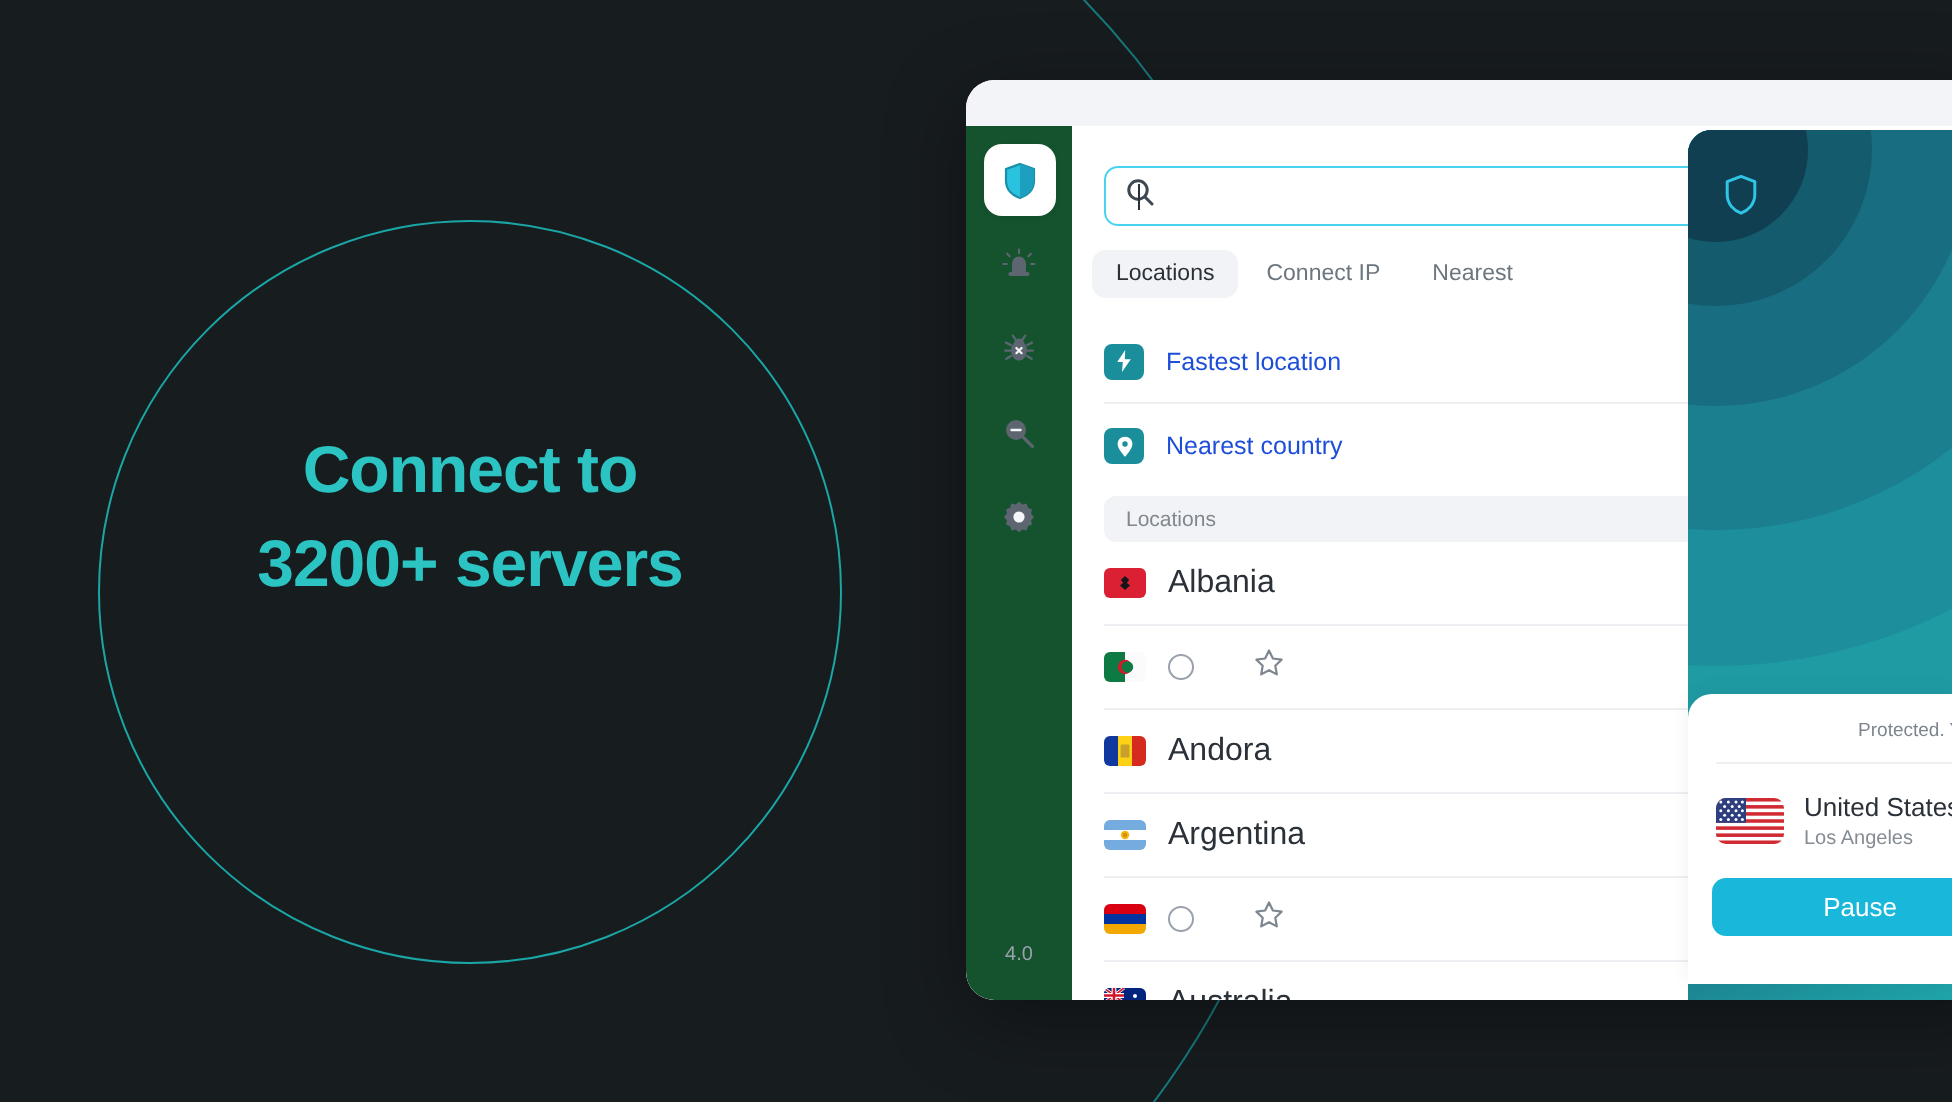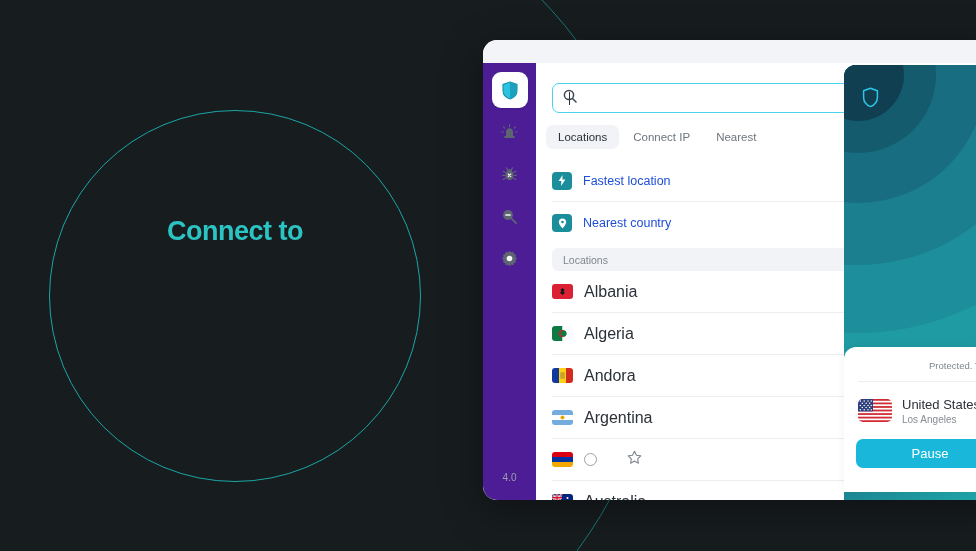--- a/index.html
+++ b/index.html
@@ -20,21 +20,21 @@
   }
   .ring-inner { width: 372px; height: 372px; left: 49px; top: 110px; border-color: #1ba6a6; }
   .ring-outer { width: 854px; height: 854px; left: -192px; top: -131px; border-color: #17797c; }
 
   .hero-text {
     position: absolute;
     left: 0; top: 212px;
     width: 470px;
     text-align: center;
     color: #2cc3c3;
-    font-size: 27px;
+    font-size: 33px;
     font-weight: bold;
     line-height: 1.42;
     letter-spacing: -0.5px;
   }
   .hero-text .l2 { display: block; }
 
   
   .app-window {
     position: absolute;
     left: 483px; top: 40px;
@@ -48,21 +48,21 @@
   .titlebar {
     height: 23px;
     background: #f3f4f7;
     border-top-left-radius: 14px;
   }
   .window-body { display: flex; height: 437px; position: relative; }
 
   
   .sidebar {
     width: 53px;
-    background: #4c1d95;
+    background: #14532d;
     border-bottom-left-radius: 14px;
     display: flex;
     flex-direction: column;
     align-items: center;
     padding-top: 9px;
     position: relative;
     flex: 0 0 53px;
   }
   .nav-item {
     width: 36px; height: 36px;
@@ -246,20 +246,21 @@
   }
 </style>
 </head>
 <body>
 
 <div class="hero-bg">
   <div class="ring ring-outer"></div>
   <div class="ring ring-inner"></div>
   <div class="hero-text">
     <span class="l1">Connect to</span>
+    <span class="l2">3200+ servers</span>
   </div>
 </div>
 
 <div class="app-window">
 
   <div class="titlebar"></div>
 
   <div class="window-body">
 
     <div class="sidebar">
@@ -403,21 +404,20 @@
 
         <div class="crow">
           <span class="flag">
             <svg viewBox="0 0 21 15">
               <rect width="10.5" height="15" fill="#0e7a43"></rect>
               <rect x="10.5" width="10.5" height="15" fill="#fbfbfb"></rect>
               <circle cx="10.5" cy="7.5" r="3.6" fill="#d11b2a"></circle>
               <circle cx="11.7" cy="7.5" r="2.9" fill="#0e7a43"></circle>
             </svg>
           </span>
-          <span class="cname">Algeria</span>
           <span class="radio"></span>
           <span class="star">
             <svg width="15" height="15" viewBox="0 0 15 15" fill="none">
               <path d="M7.5 1.2 L9.45 5.25 L13.8 5.85 L10.65 8.85 L11.4 13.2 L7.5 11.1
                        L3.6 13.2 L4.35 8.85 L1.2 5.85 L5.55 5.25 Z" stroke="#7e868f" stroke-width="1.1" stroke-linejoin="round" fill="none"></path>
             </svg>
           </span>
         </div>
 
         <div class="crow">

